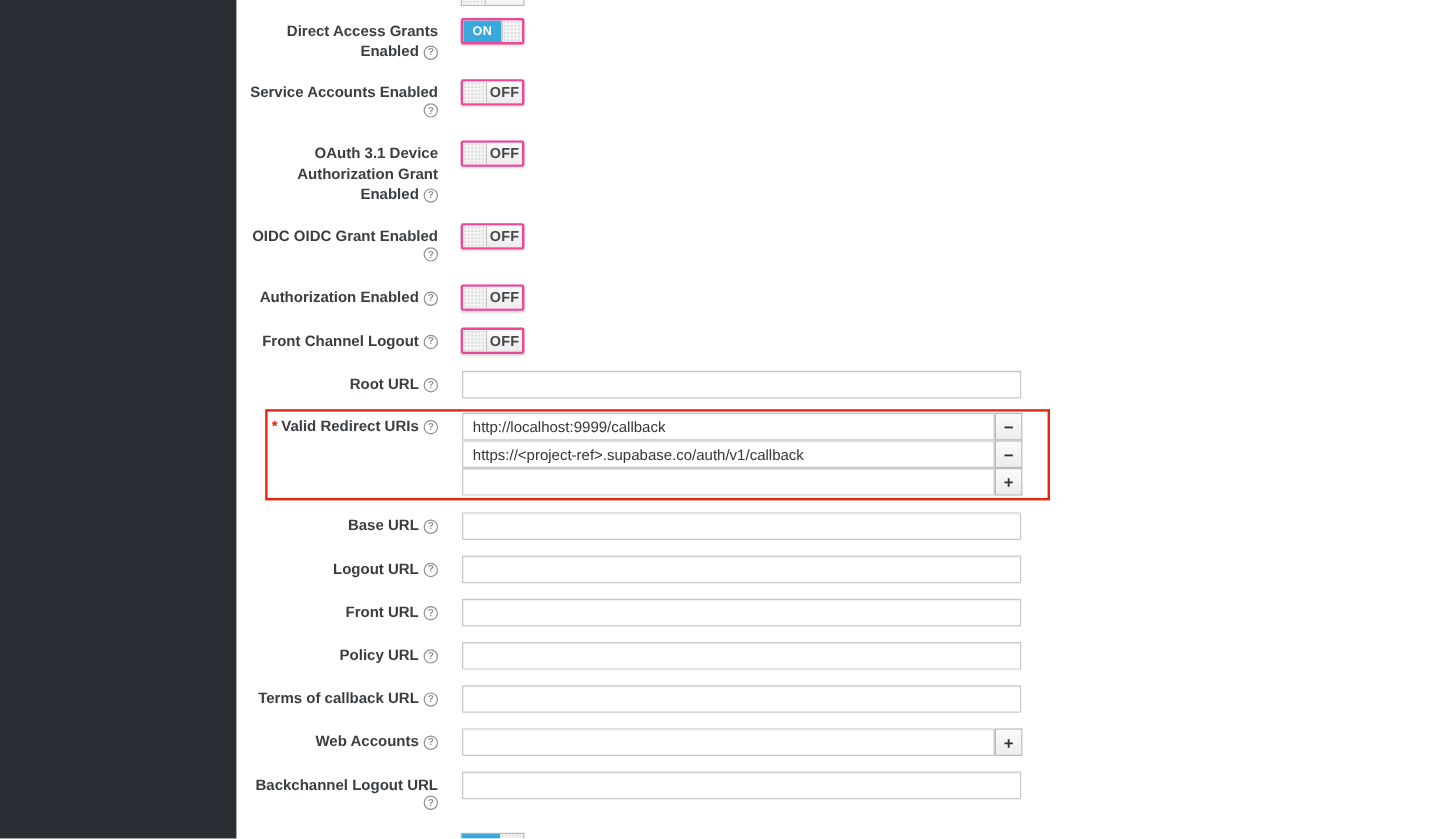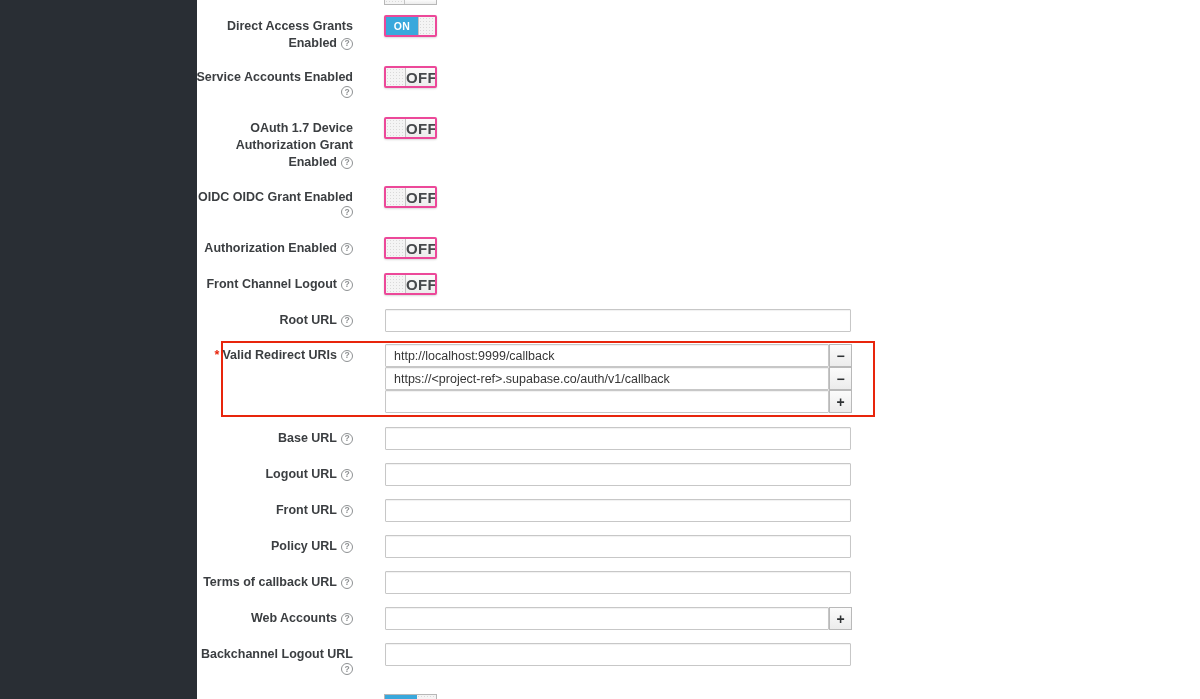--- a/index.html
+++ b/index.html
@@ -1,35 +1,35 @@
 <!DOCTYPE html>
 <html><head>
 <meta charset="utf-8">
 <style>
   html,body{margin:0;padding:0;background:#fff;}
   .screen{position:relative;width:1200px;height:699px;background:#ffffff;
     font-family:"Liberation Sans",sans-serif;overflow:hidden;}
   .sidebar{position:absolute;left:0;top:0;width:197px;height:699px;background:#292e34;}
 
   
-  .flabel{position:absolute;left:201px;width:152px;display:flex;flex-direction:column;
+  .flabel{position:absolute;left:213px;width:152px;display:flex;flex-direction:column;
     align-items:flex-end;font-size:12.5px;font-weight:700;color:#3b3e41;}
   .lline{white-space:nowrap;line-height:17px;display:flex;align-items:center;}
   .help{display:inline-flex;width:12px;height:12px;box-sizing:border-box;border:1px solid #8e9193;
     border-radius:50%;color:#8e9193;font-size:8.5px;font-weight:700;align-items:center;
     justify-content:center;margin-left:4px;flex:none;cursor:default;}
   .req{color:#e8250c;margin-right:3px;}
 
   
   .toggle{position:absolute;left:384px;width:53px;height:22px;display:flex;
     border:2px solid #ec4899;border-radius:2px;box-sizing:border-box;
     box-shadow:0 1px 2px rgba(0,0,0,.15);overflow:hidden;cursor:pointer;background:#fff;}
   .t-on{width:32px;background:#39a8dc;color:#fff;font-size:10.5px;font-weight:700;
     display:flex;align-items:center;justify-content:center;letter-spacing:.3px;}
-  .t-off{flex:1;background:linear-gradient(#fbfbfb,#ececec);color:#46494c;font-size:15px;
+  .t-off{flex:1;background:linear-gradient(#fbfbfb,#ececec);color:#46494c;font-size:12px;
     font-weight:700;display:flex;align-items:center;justify-content:center;letter-spacing:.3px;}
   .t-handle{background-color:#f4f4f4;
     background-image:radial-gradient(#d9d9d9 0.8px,transparent 0.9px);background-size:3px 3px;}
   .toggle.on .t-handle{flex:1;border-left:1px solid #c3c3c3;}
   .toggle.off .t-handle{width:19px;flex:none;border-right:1px solid #c3c3c3;}
 
   
   .partial{position:absolute;left:384px;width:53px;box-sizing:border-box;display:flex;overflow:hidden;}
   .partial.top{top:0;height:5px;border:1px solid #b7b7b7;border-top:none;}
   .partial.bottom{top:694px;height:5px;border:1px solid #b7b7b7;border-bottom:none;}
@@ -90,21 +90,21 @@
         <span class="help">?</span>
       </span>
   </div>
   <div class="toggle off" style="top:66px">
     <span class="t-handle"></span>
     <span class="t-off">OFF</span>
   </div>
 
   <div class="flabel" style="top:120px">
     <span class="lline">
-        <span>OAuth 1.7 Device</span>
+        <span>OAuth 3.1 Device</span>
       </span>
     <span class="lline">
         <span>Authorization Grant</span>
       </span>
     <span class="lline">
         <span>Enabled</span>
         <span class="help">?</span>
       </span>
   </div>
   <div class="toggle off" style="top:117px">

